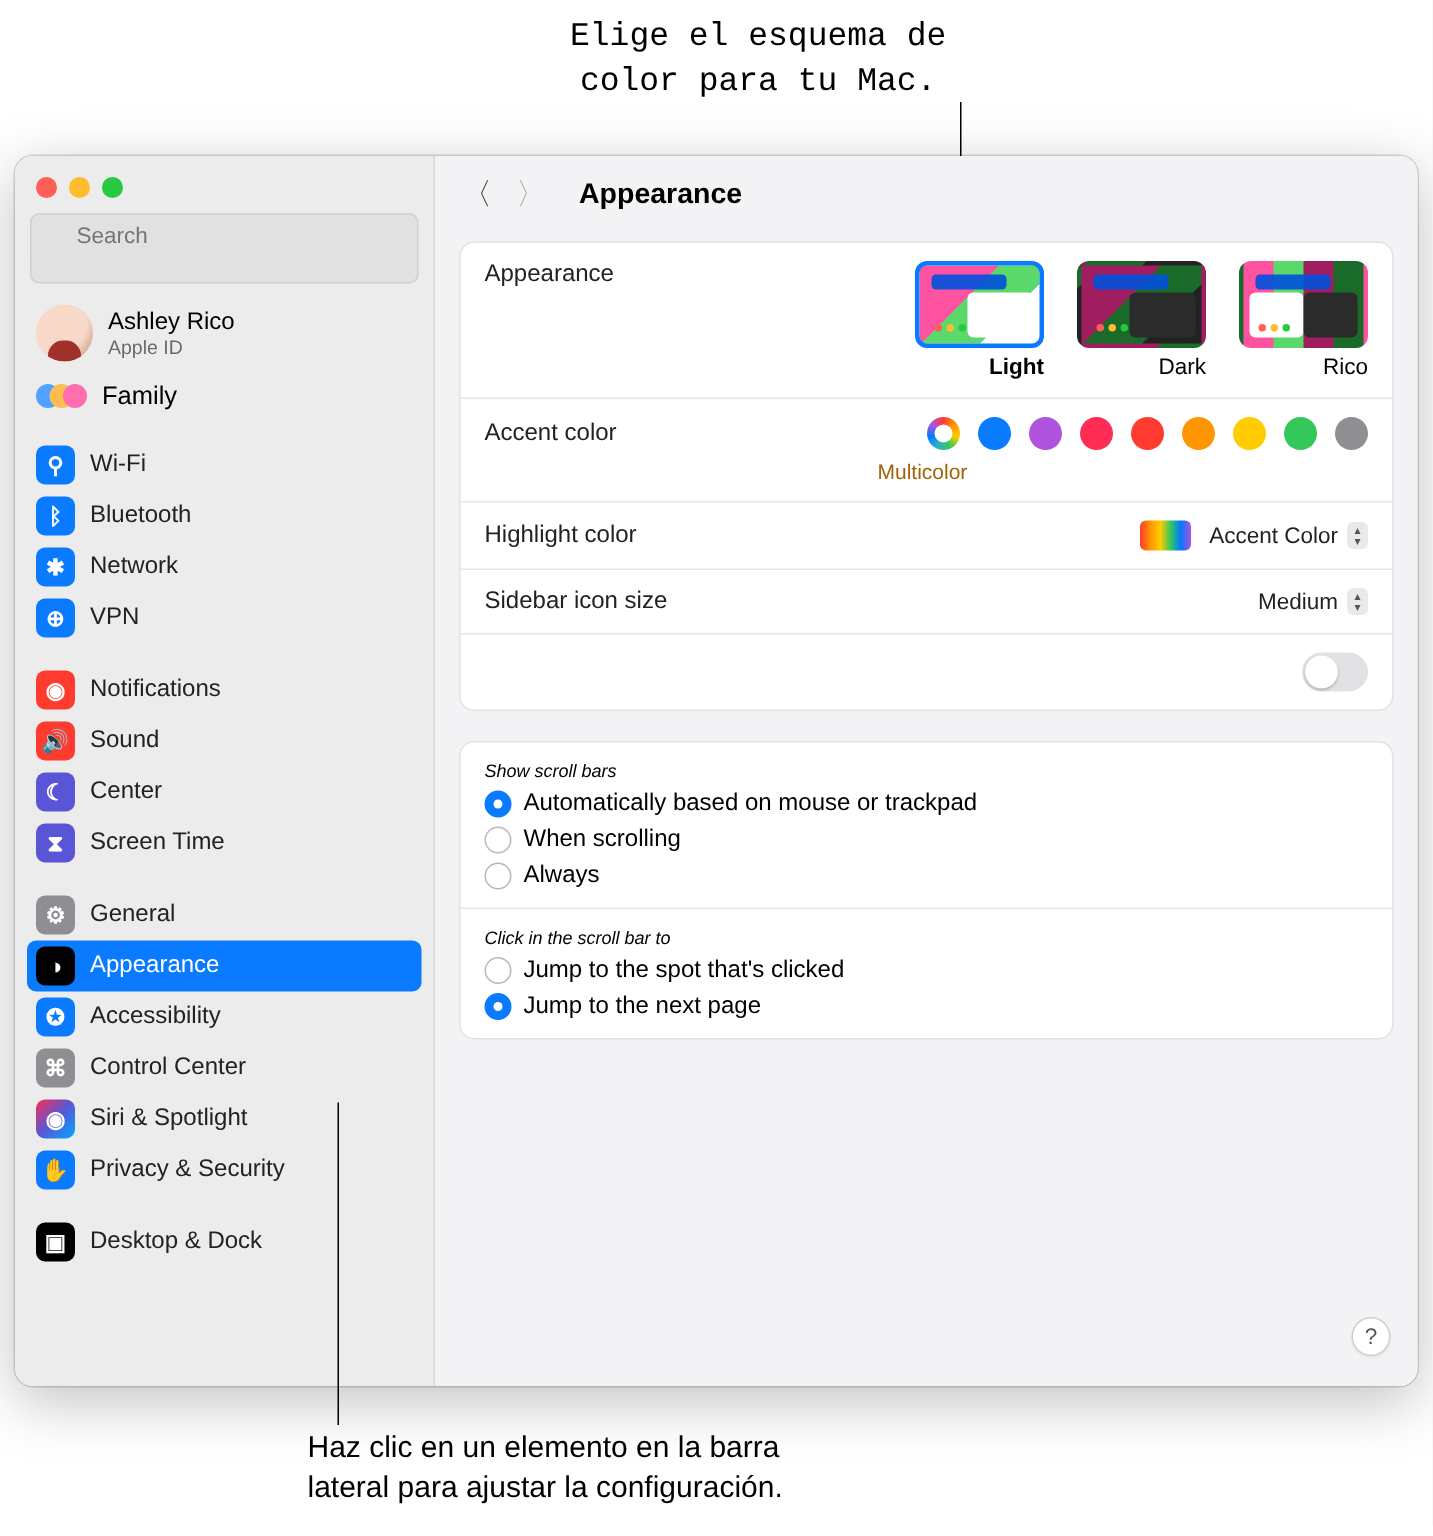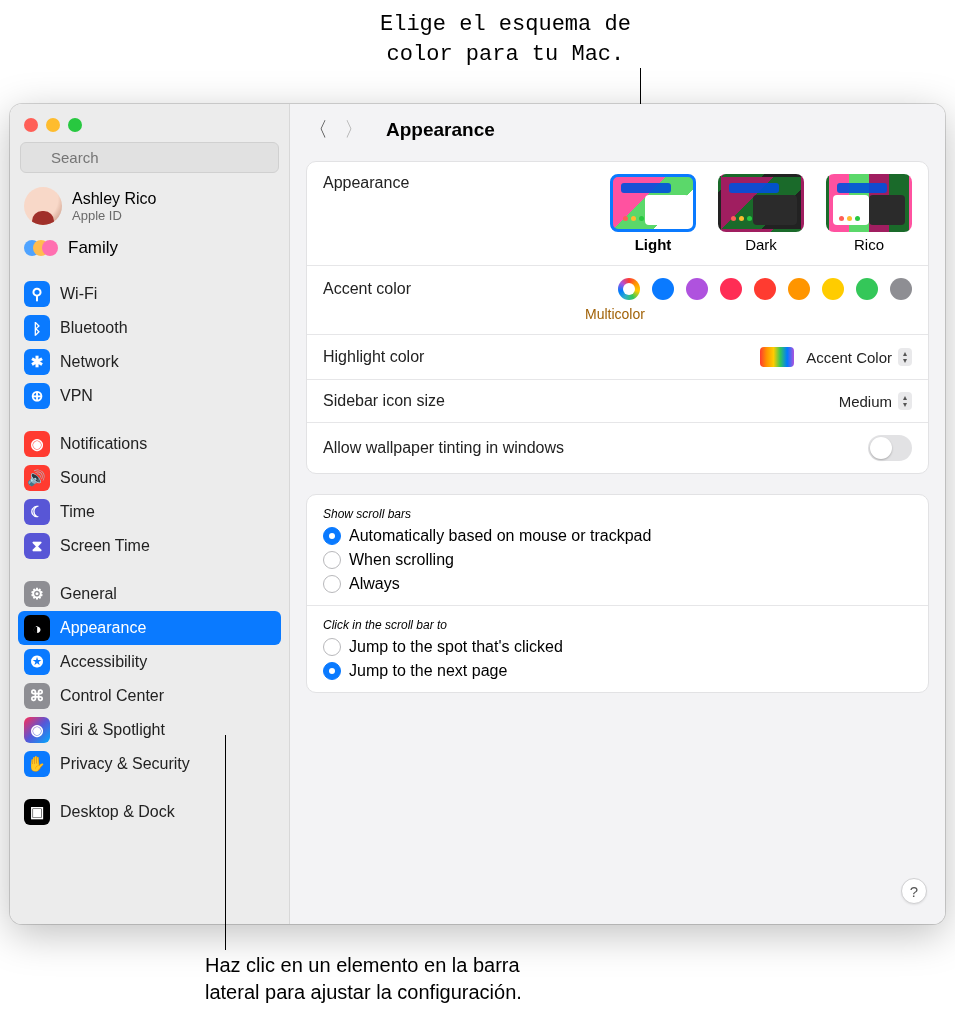--- a/index.html
+++ b/index.html
@@ -75,21 +75,21 @@
 }
 .dot.red { background: #ff5f57; }
 .dot.yellow { background: #febc2e; }
 .dot.green { background: #28c840; }
 .search-wrap { padding: 0 10px 8px 10px; }
 .search {
   width: 100%;
   background: #e1e1e1;
   border: 1px solid #d0d0d0;
   border-radius: 6px;
-  padding: 6px 8px 6px 30px;
+  padding: 6px 8px 22px 30px;
   font-size: 15px;
   color: #888;
   outline: none;
   position: relative;
 }
 .search-container { position: relative; }
 .search-icon {
   position: absolute; left: 18px; top: 5px; color: #888; font-size: 16px;
 }
 .account {
@@ -176,21 +176,21 @@
 }
 .row {
   display: flex; align-items: center;
   padding: 12px 16px;
   border-top: 1px solid #e6e6e8;
 }
 .row:first-child { border-top: none; }
 .row-label { font-size: 16px; color: #222; flex: 0 0 auto; }
 .row-spacer { flex: 1; }
 .appearance-opts { display: flex; gap: 22px; margin-left: auto; }
-.ao { text-align: center; font-size: 15px; }
+.ao { text-align: right; font-size: 15px; }
 .ao .thumb {
   width: 86px; height: 58px; border-radius: 8px;
   border: 3px solid transparent; margin-bottom: 4px;
   position: relative; overflow: hidden;
   background: #bdbdbd;
 }
 .ao.selected .thumb { border-color: #0a7aff; }
 .ao.selected .cap { font-weight: 700; }
 .thumb.light { background: linear-gradient(135deg,#ff52a0 0 40%,#5bd86a 40% 70%, #fff 70% 100%); }
 .thumb.dark { background: linear-gradient(135deg,#a01e60 0 40%,#1a6a2a 40% 70%, #222 70% 100%); }
@@ -327,21 +327,21 @@
       <div class="side-item">
         <div class="icon-box ic-notif">◉</div>
         <span>Notifications</span>
       </div>
       <div class="side-item">
         <div class="icon-box ic-sound">🔊</div>
         <span>Sound</span>
       </div>
       <div class="side-item">
         <div class="icon-box ic-focus">☾</div>
-        <span>Time</span>
+        <span>Center</span>
       </div>
       <div class="side-item">
         <div class="icon-box ic-st">⧗</div>
         <span>Screen Time</span>
       </div>
     </div>
 
     <div class="side-group">
       <div class="side-item">
         <div class="icon-box ic-general">⚙</div>
@@ -460,21 +460,20 @@
       <div class="row">
         <div class="row-label">Sidebar icon size</div>
         <div class="row-spacer"></div>
         <div class="select-pill">
           <span>Medium</span>
           <span class="chev">▴<br>▾</span>
         </div>
       </div>
 
       <div class="row">
-        <div class="row-label">Allow wallpaper tinting in windows</div>
         <div class="row-spacer"></div>
         <div class="toggle">
           <div class="knob"></div>
         </div>
       </div>
     </div>
 
     <div class="panel">
       <div class="section">
         <div class="section-title">Show scroll bars</div>

